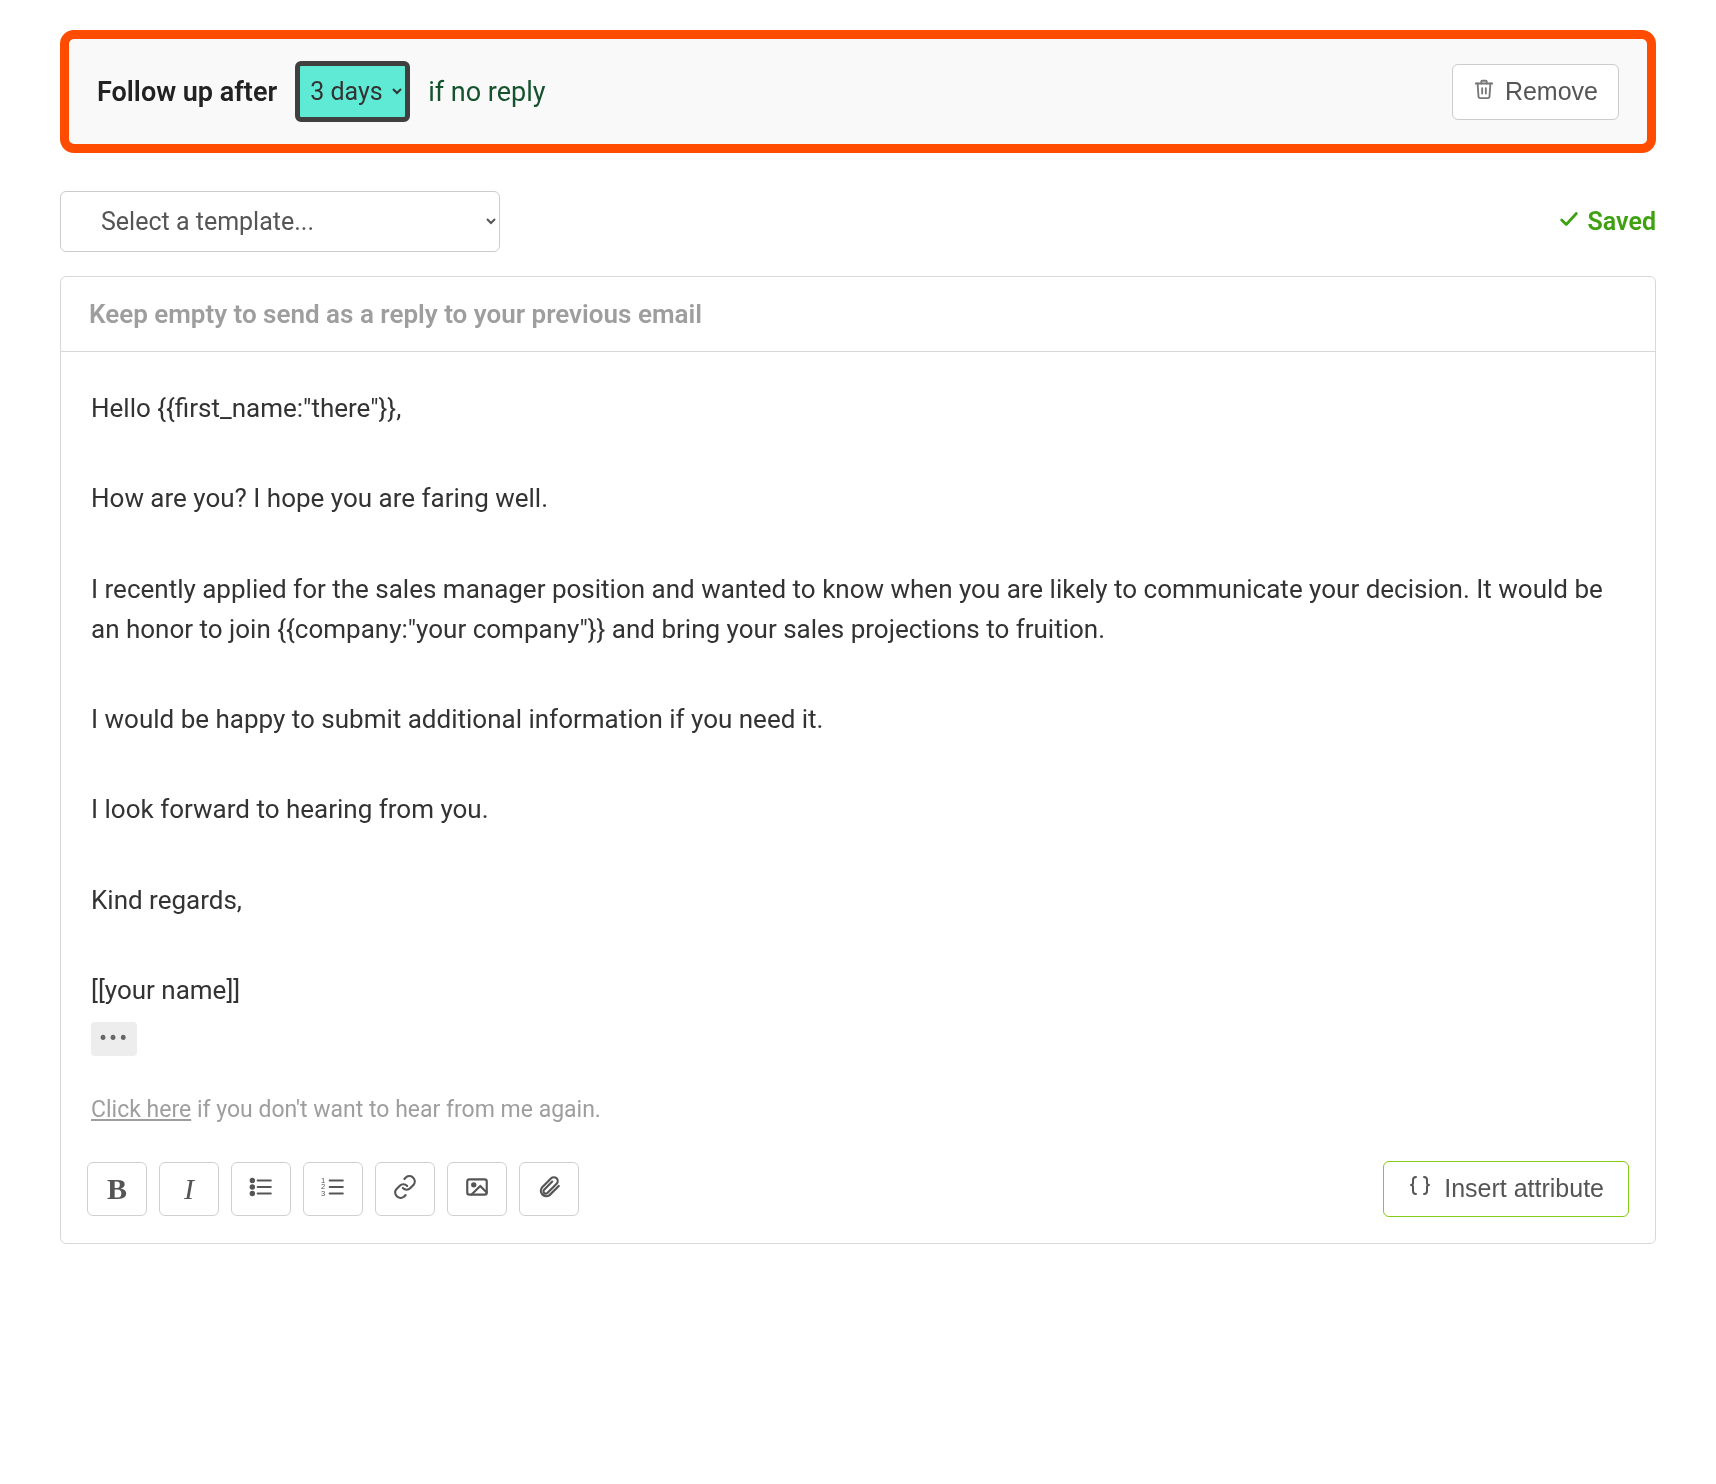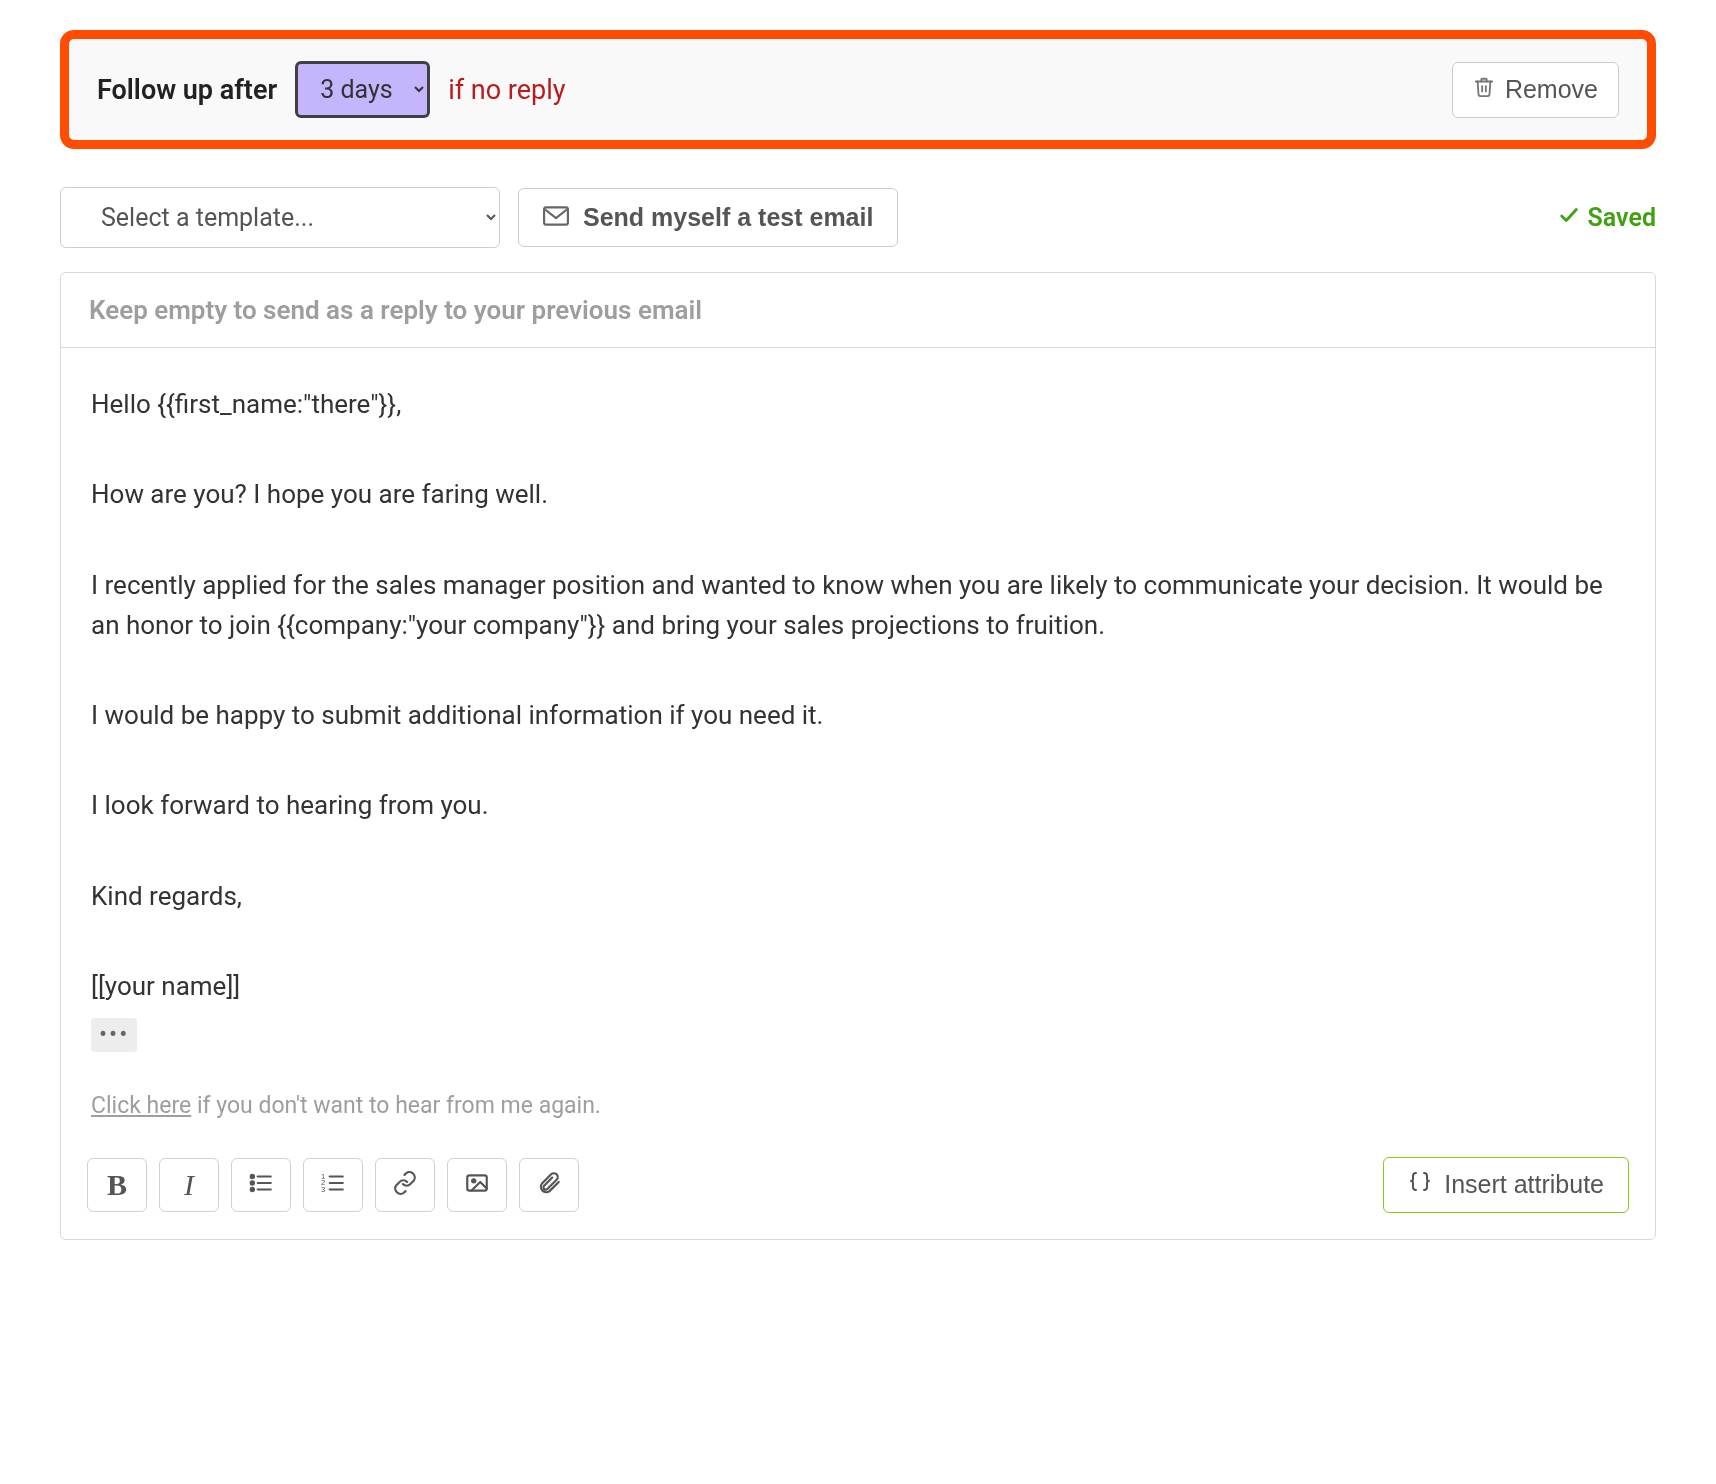--- a/index.html
+++ b/index.html
@@ -30,31 +30,31 @@
     padding: 22px 28px;
   }
   .followup-label {
     font-size: 27px;
     font-weight: 600;
     color: #222;
     margin-right: 18px;
   }
   .days-select {
     font-size: 25px;
-    padding: 10px 18px;
-    border: 3px solid #404040;
-    border-radius: 6px;
-    background: #c4b5fd;
+    padding: 10px 6px;
+    border: 5px solid #404040;
+    border-radius: 6px;
+    background: #5eead4;
     color: #333;
     font-family: inherit;
     margin-right: 18px;
   }
   .noreply-text {
     font-size: 27px;
-    color: #b91c1c;
+    color: #14532d;
   }
   .spacer { flex: 1; }
   .remove-btn {
     display: inline-flex;
     align-items: center;
     gap: 10px;
     font-size: 25px;
     color: #555;
     background: #fff;
     border: 1px solid #ccc;
@@ -225,29 +225,20 @@
         </span>
         <span>Remove</span>
       </button>
     </div>
   </div>
 
   <div class="controls-row">
     <select class="template-select">
       <option>Select a template...</option>
     </select>
-    <button class="test-email-btn">
-      <span>
-        <svg viewBox="0 0 24 18" fill="none" stroke="#666" stroke-width="2" stroke-linejoin="round">
-          <rect x="1" y="1" width="22" height="16" rx="2"></rect>
-          <polyline points="2,3 12,11 22,3"></polyline>
-        </svg>
-      </span>
-      <span>Send myself a test email</span>
-    </button>
     <span class="saved-indicator">
       <span>
         <svg viewBox="0 0 24 24" fill="none" stroke="#3fa110" stroke-width="3" stroke-linecap="round" stroke-linejoin="round">
           <polyline points="4 13 9 18 20 6"></polyline>
         </svg>
       </span>
       <span>Saved</span>
     </span>
   </div>
 

